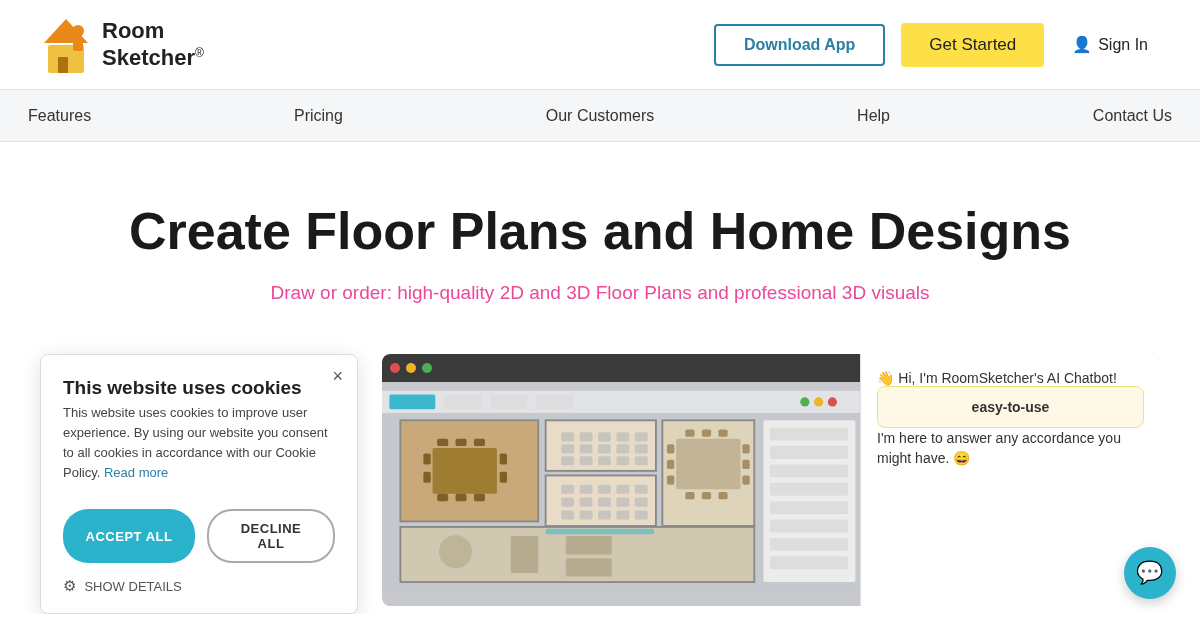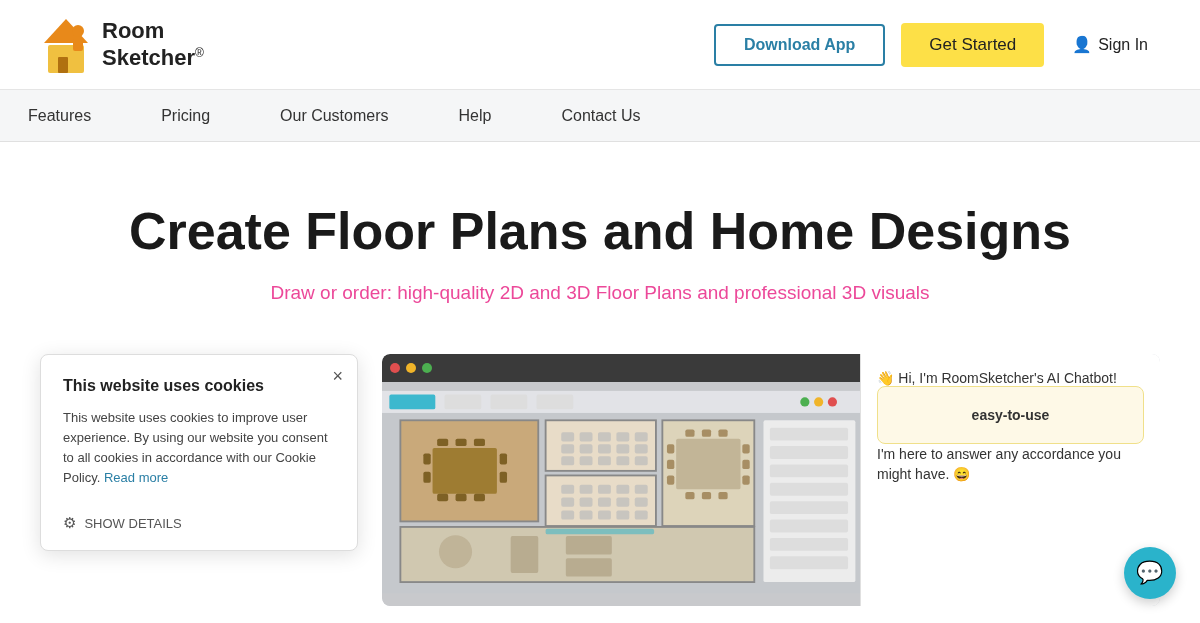--- a/index.html
+++ b/index.html
@@ -75,22 +75,22 @@
       font-size: 16px;
       font-weight: 500;
       cursor: pointer;
       padding: 8px 12px;
     }
 
     
     .nav {
       display: flex;
       align-items: center;
-      justify-content: flex-start;
-      gap: 14px;
+      justify-content: space-between;
+      gap: 1px;
       background: #f5f6f7;
       border-bottom: 1px solid #e0e0e0;
       height: 52px;
     }
     .nav-item {
       padding: 0 28px;
       font-size: 16px;
       font-weight: 500;
       color: #333;
       cursor: pointer;
@@ -146,23 +146,23 @@
       top: 12px;
       right: 14px;
       background: none;
       border: none;
       font-size: 18px;
       cursor: pointer;
       color: #555;
       line-height: 1;
     }
     .cookie-title {
-      font-size: 16px;
+      font-size: 19px;
       font-weight: 700;
-      margin-bottom: 13px;
+      margin-bottom: 4px;
       padding-right: 20px;
     }
     .cookie-body {
       font-size: 13px;
       color: #444;
       line-height: 1.55;
       margin-bottom: 26px;
     }
     .cookie-body a {
       color: #2a7fa5;
@@ -269,21 +269,21 @@
     }
     .chat-greeting {
       font-size: 14px;
       color: #333;
       font-weight: 500;
     }
     .chat-bubble-yellow {
       background: #fef9e7;
       border: 1px solid #f0e08a;
       border-radius: 8px;
-      padding: 20px 14px;
+      padding: 12px 14px;
       font-size: 14px;
       font-weight: 600;
       color: #333;
       text-align: center;
     }
     .chat-message {
       font-size: 14px;
       color: #333;
       line-height: 1.45;
     }
@@ -356,20 +356,24 @@
   <p class="hero-subtitle">Draw or order: high-quality 2D and 3D Floor Plans and professional 3D visuals</p>
 </section>
 
 <div class="content-area">
 
   <div class="cookie-banner">
     <button class="cookie-close">×</button>
     <div class="cookie-title">This website uses cookies</div>
     <div class="cookie-body">
       <span>This website uses cookies to improve user experience. By using our website you consent to all cookies in accordance with our Cookie Policy.</span> <a href="#">Read more</a>
+    </div>
+    <div class="cookie-buttons">
+      <button class="btn-accept">ACCEPT ALL</button>
+      <button class="btn-decline">DECLINE ALL</button>
     </div>
     <button class="cookie-details">
       <span class="gear-icon">⚙</span>
       <span>SHOW DETAILS</span>
     </button>
   </div>
 
   <div class="app-screenshot">
 
     <div class="floor-plan-mockup">

